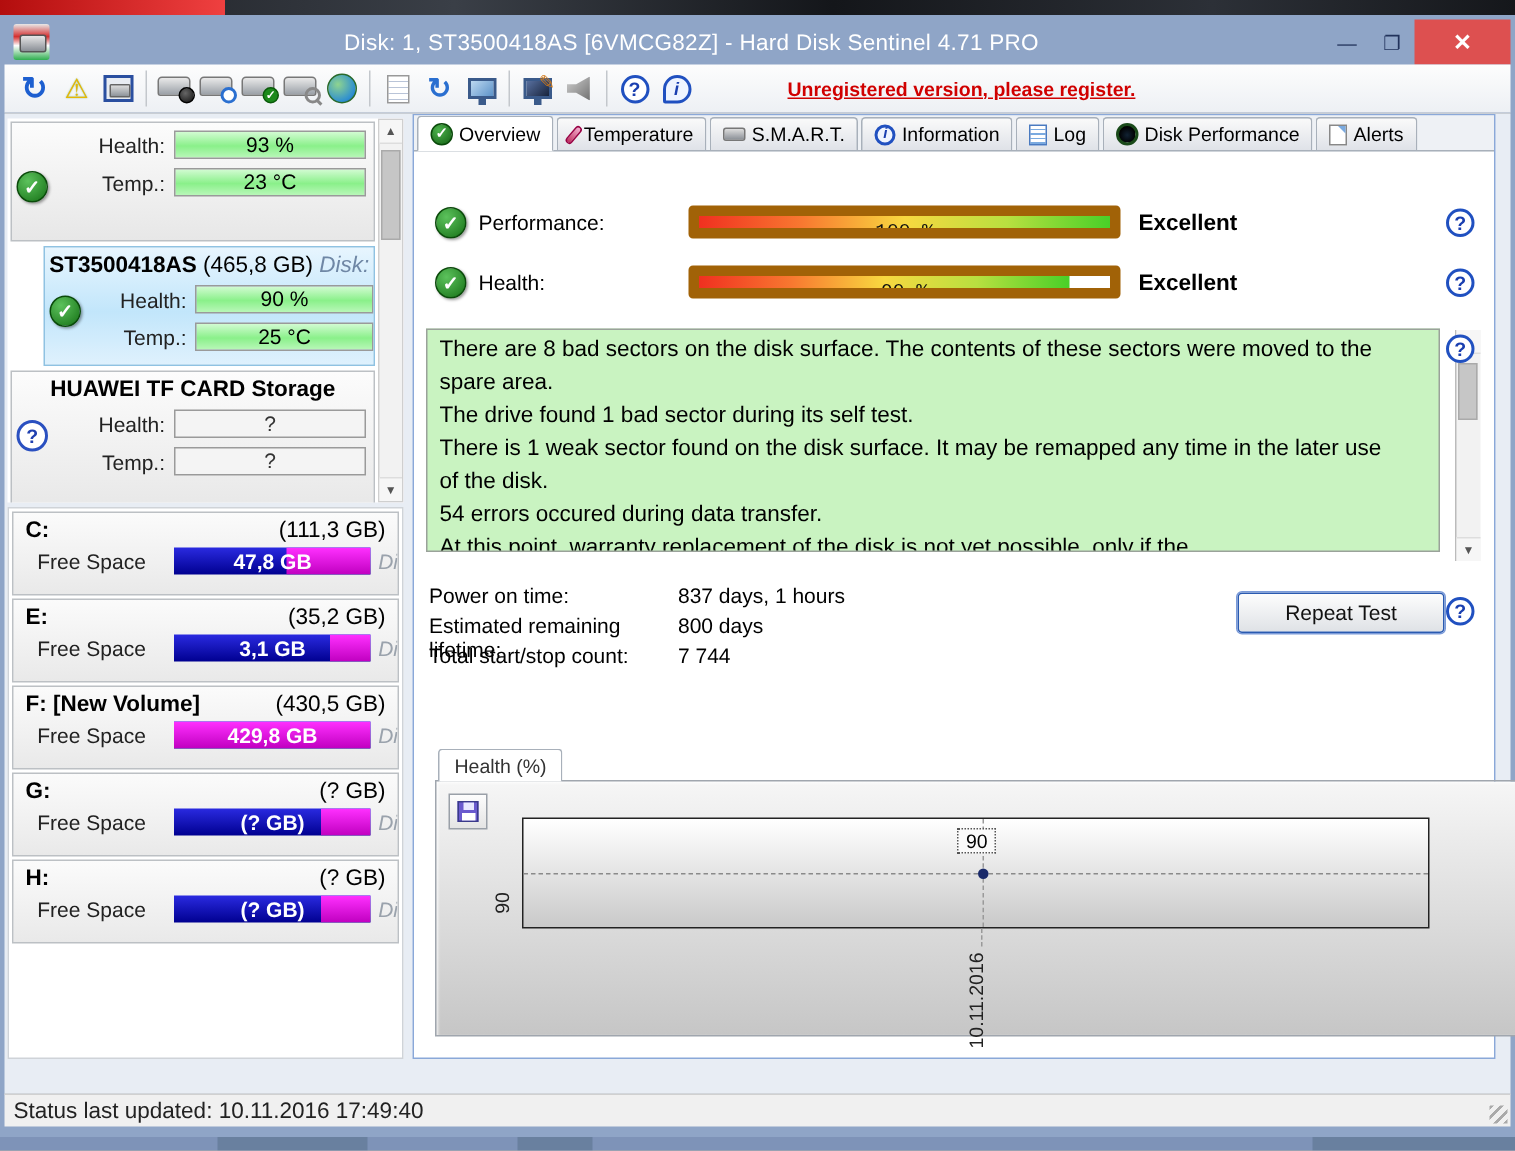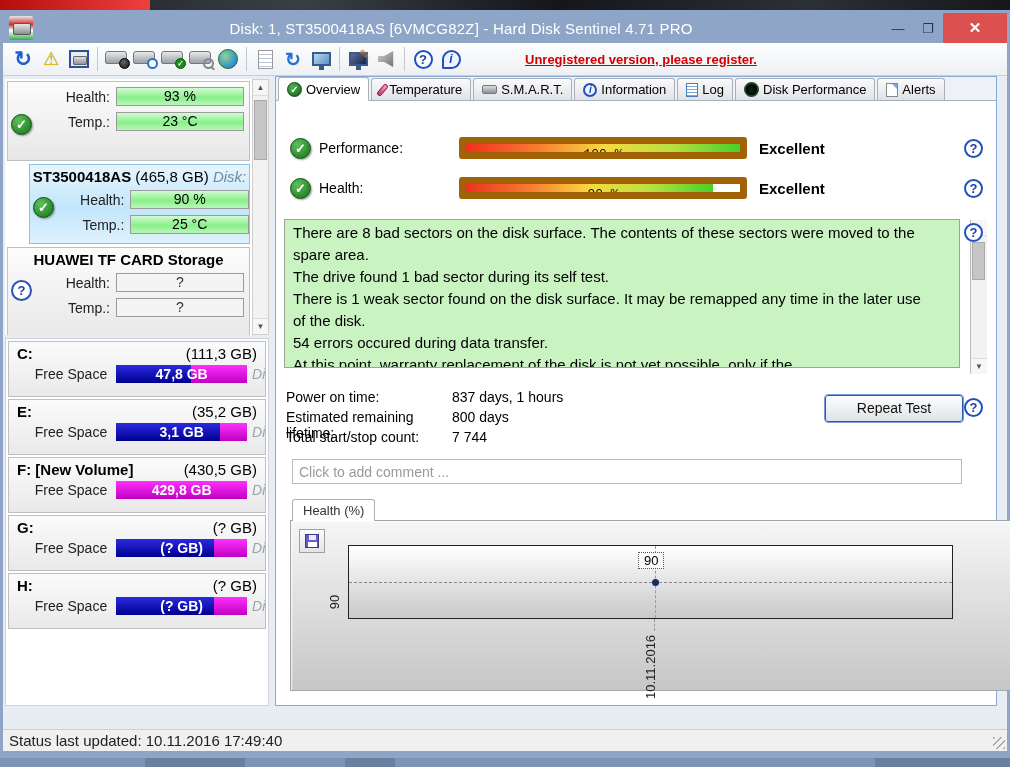--- a/index.html
+++ b/index.html
@@ -97,21 +97,21 @@
   .meter { width:128px; height:19px; border:1px solid #9a9a9a; text-align:center; font-size:14px; line-height:17px;
     background:linear-gradient(180deg,#d2fbd2,#8af08a 55%,#b8f7b8); }
   .meter.unknown { background:#f4f4f4; color:#333; }
 
   .part-list { position:relative; margin-top:3px; width:264px; height:368px; background:#fff; border:1px solid #cfd3d8; }
   .part-tile { position:relative; margin:2px; border:1px solid #bcc0c4; height:56px;
     background:linear-gradient(180deg,#fbfbfb,#e9e9e9); overflow:hidden; }
   .part-head { display:flex; justify-content:space-between; padding:3px 8px 0 8px; font-size:15px; }
   .part-head .letter { font-weight:bold; }
   .part-row { display:flex; align-items:center; margin-top:3px; }
-  .part-row .lbl { width:108px; text-align:right; padding-right:9px; font-size:14px; color:#222; }
+  .part-row .lbl { width:108px; text-align:right; padding-right:19px; font-size:14px; color:#222; }
   .fsbar { position:relative; width:132px; height:18px; background:linear-gradient(180deg,#2a2ae0,#000090); overflow:hidden; }
   .fsbar .magenta { position:absolute; right:0; top:0; height:100%; background:linear-gradient(180deg,#ff30ff,#c000c0); }
   .fsbar .fstext { position:absolute; left:0; top:0; width:100%; text-align:center; color:#fff; font-weight:bold; font-size:14px; line-height:18px; }
   .clip-hint { font-style:italic; color:#9aa2ac; font-size:14px; margin-left:5px; width:13px; overflow:hidden; white-space:nowrap; }
 
   
   .main { position:absolute; left:272px; top:0px; width:722px; height:630px; background:#fff; border:1px solid #8aa8d8; }
   .tabstrip { position:relative; height:24px; background:#eef1f5; display:flex; align-items:flex-end; padding-left:2px; border-bottom:1px solid #a8b0ba; }
   .tab { display:flex; align-items:center; gap:4px; height:22px; padding:0 8px; margin-right:2px; font-size:13px;
     background:linear-gradient(180deg,#fafafa,#dfe2e8); border:1px solid #a8b0ba; border-bottom:none; border-radius:3px 3px 0 0; }
@@ -486,21 +486,20 @@
             <span class="sval">800 days</span>
           </div>
           <div class="stat-line" style="top:328px;">
             <span class="slbl">Total start/stop count:</span>
             <span class="sval">7 744</span>
           </div>
 
           <div class="repeat-btn">Repeat Test</div>
           <span class="help-col round-help" style="top:297px;">?</span>
 
-          <input class="comment" type="text" placeholder="Click to add comment ..." style="">
 
           <div class="chart-wrap">
             <div class="chart-tab">Health (%)</div>
             <div class="chart-panel">
               <div class="save-btn">
                   <span class="floppy"></span>
                 </div>
               <div class="plot">
                 <div class="hline"></div>
                 <div class="vline"></div>

